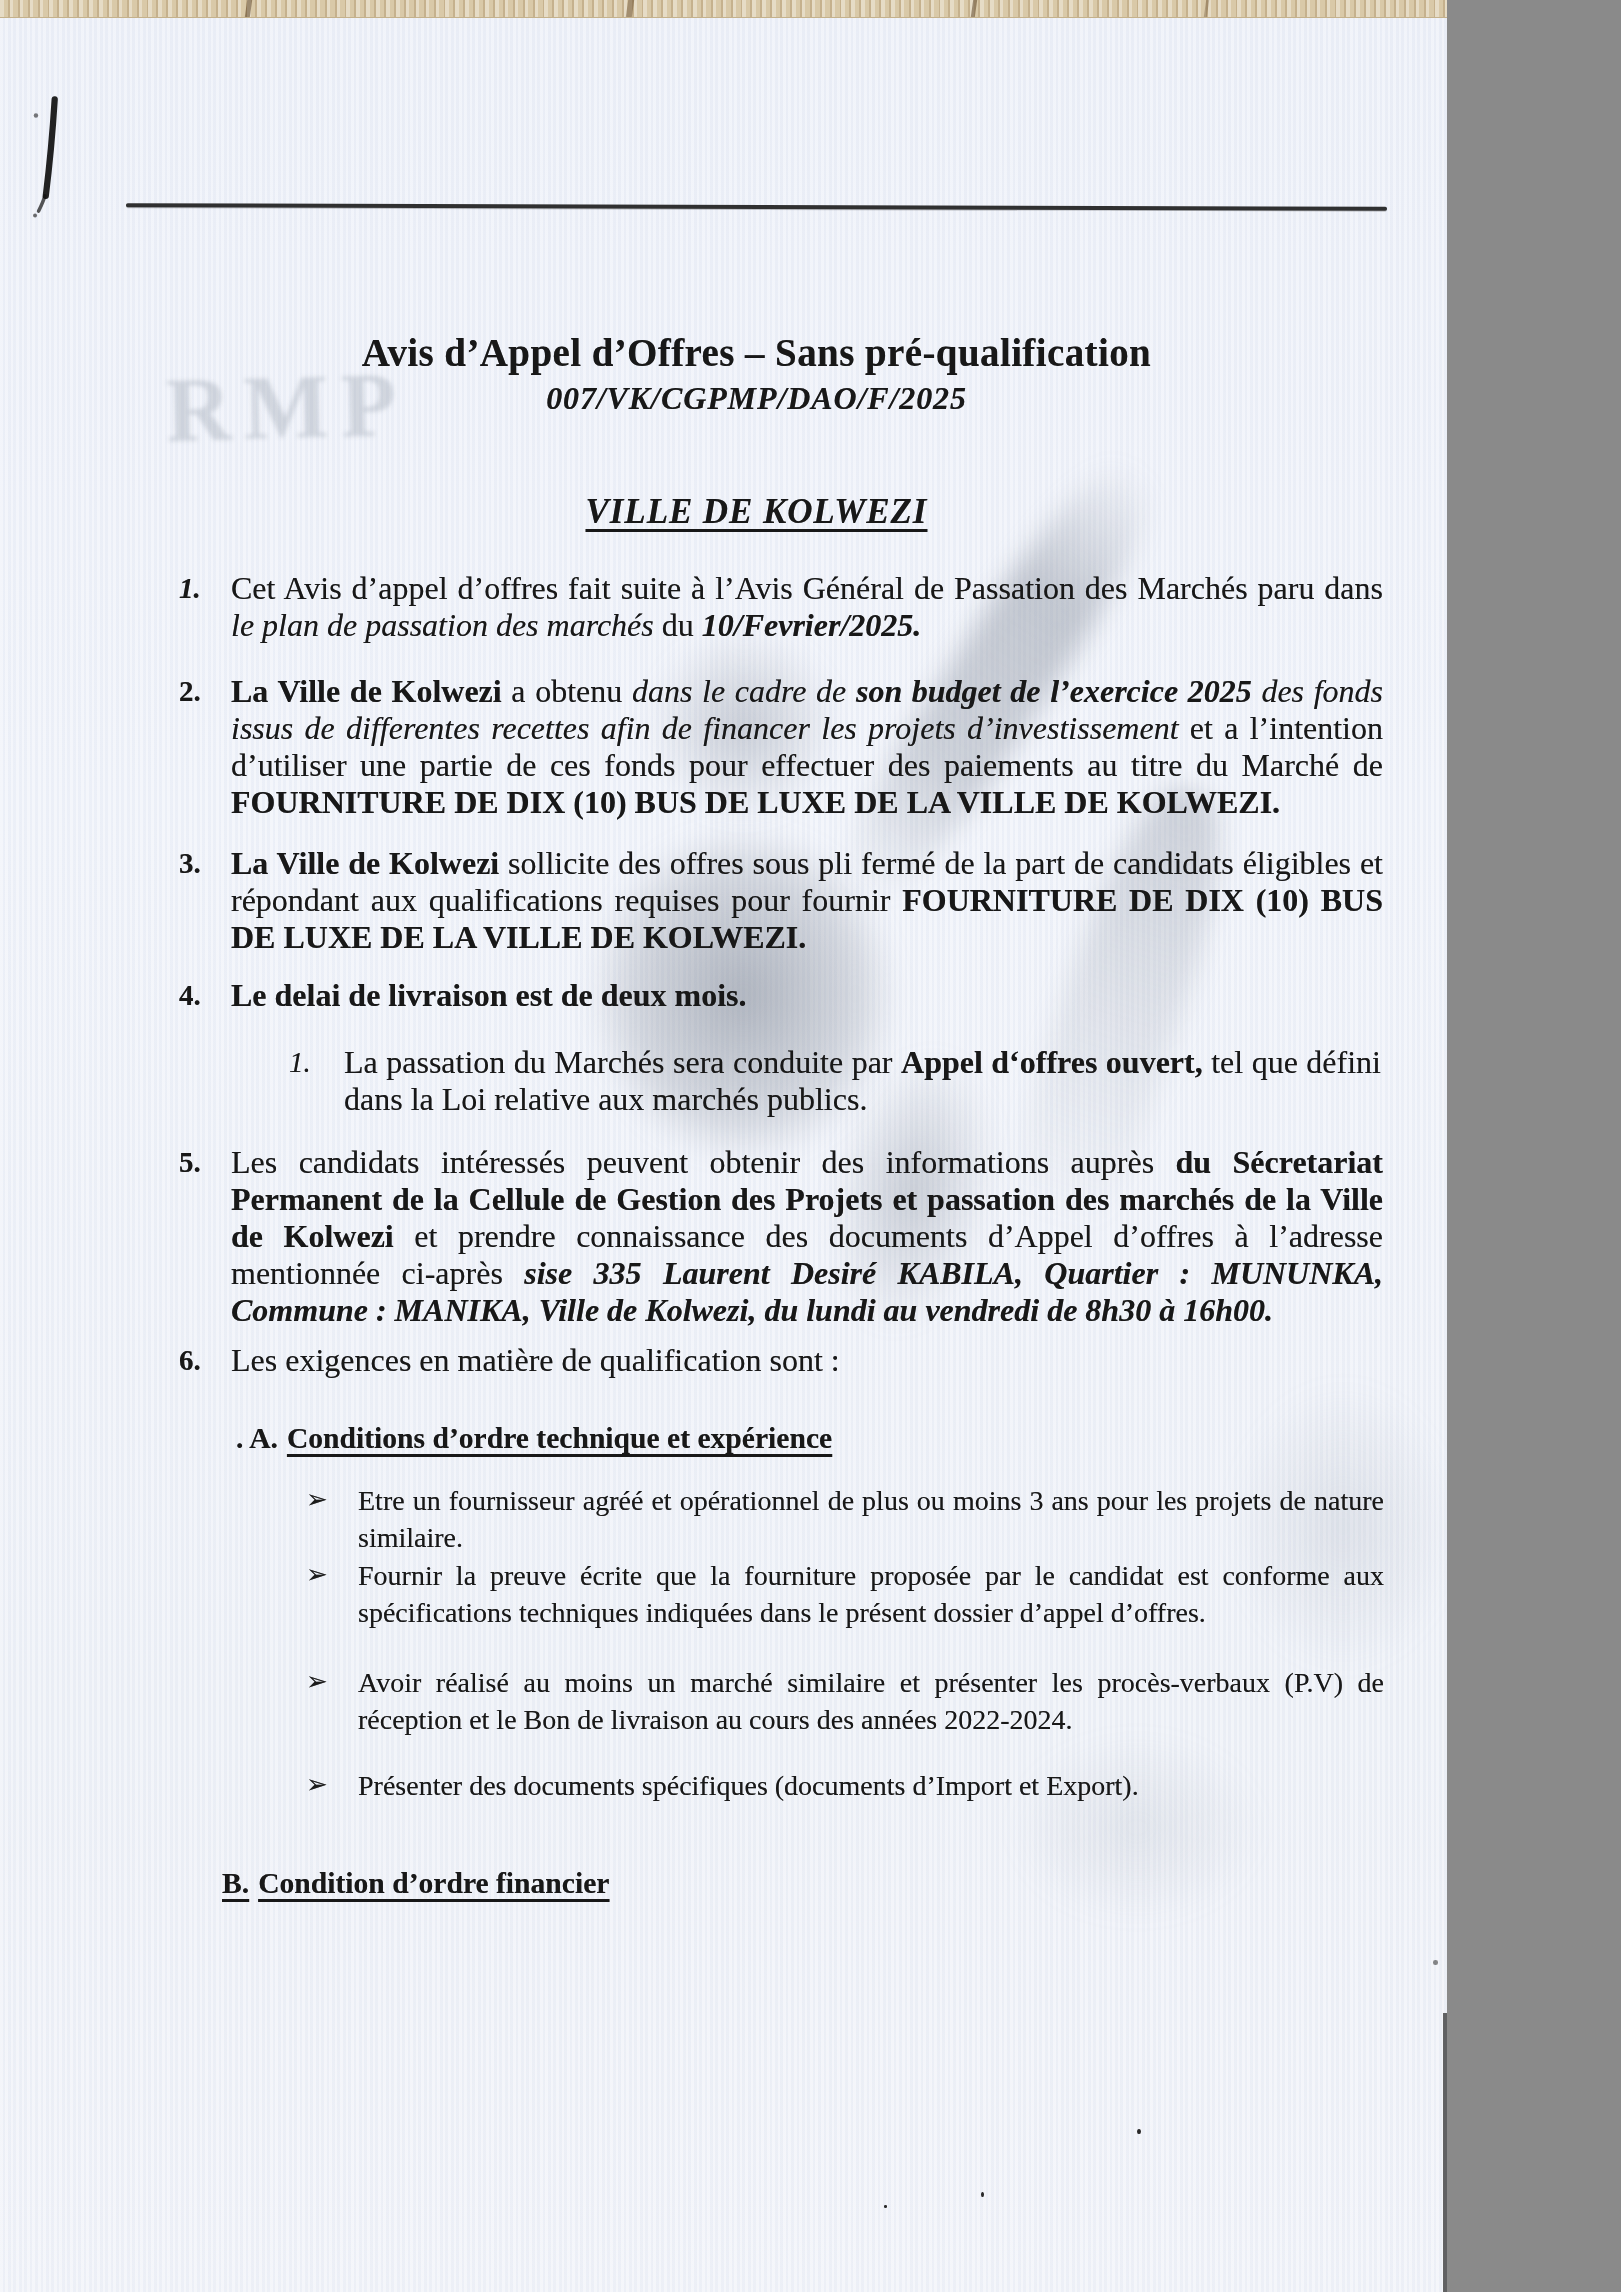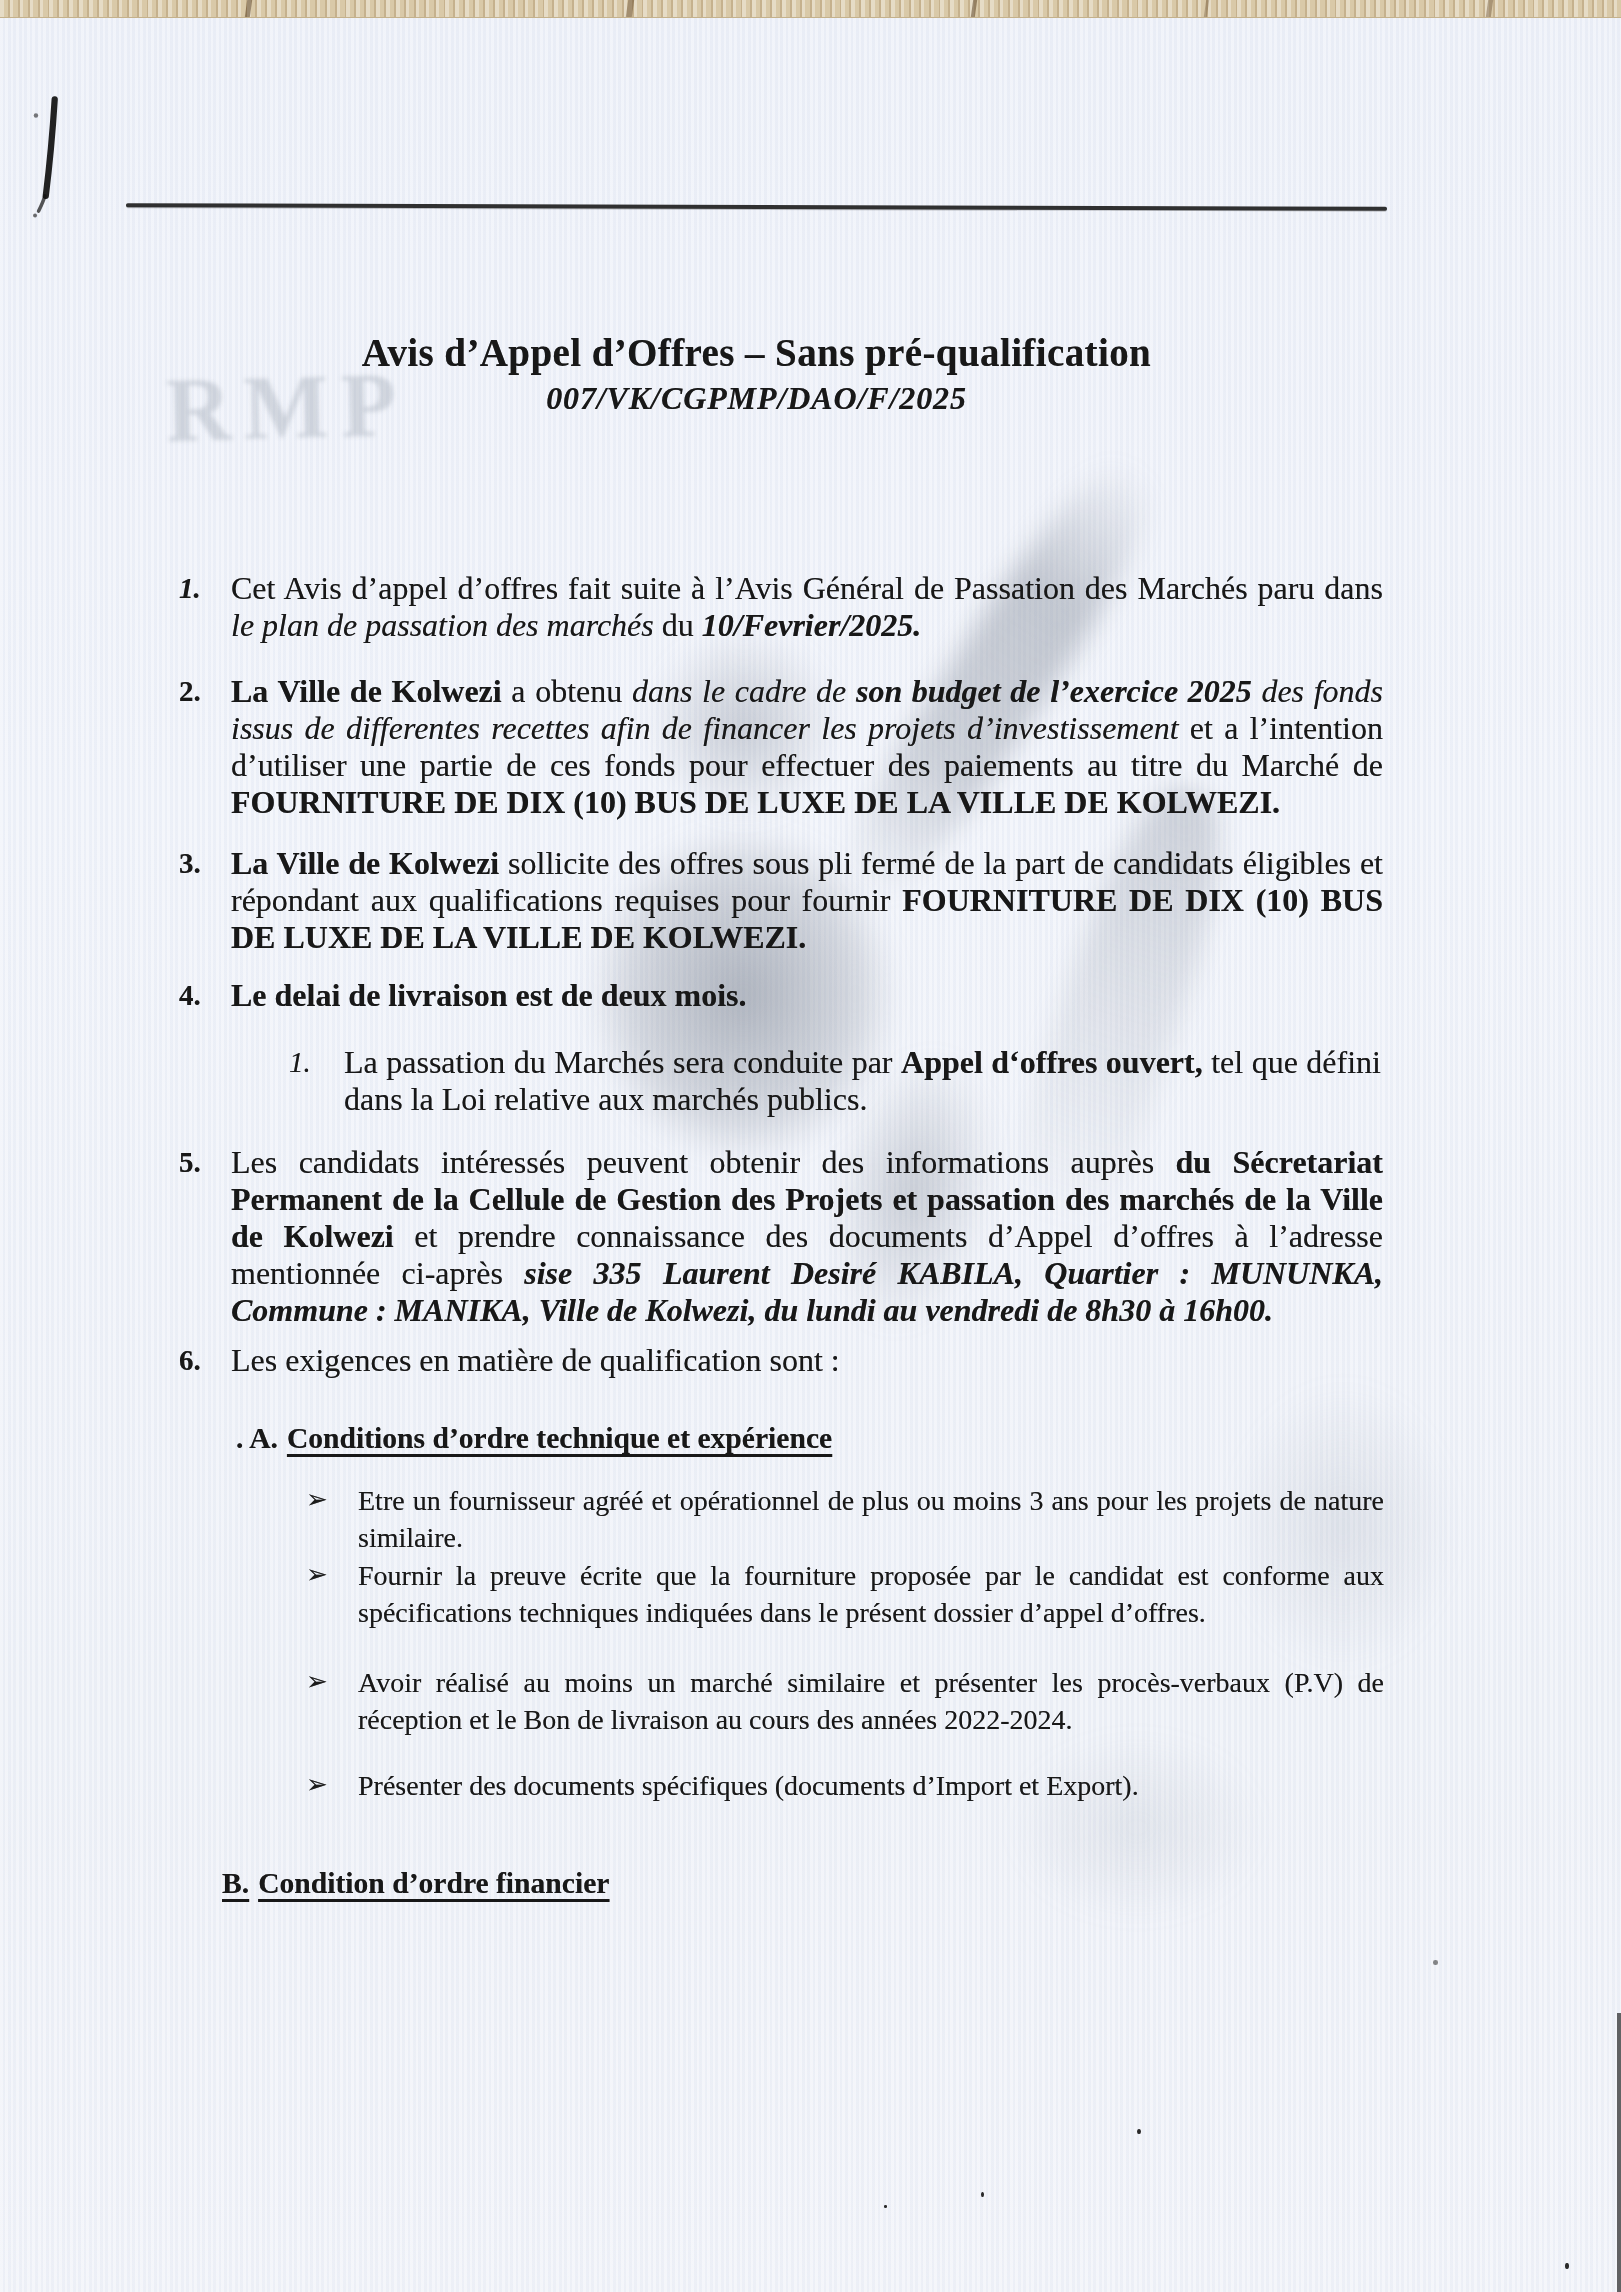--- a/index.html
+++ b/index.html
@@ -1,17 +1,17 @@
 <!DOCTYPE html>
 <html style="font-size:14.3px"><head>
 <meta charset="utf-8">
 <style>
   html,body { margin:0; padding:0; background:#8a8a8a; }
   .page {
-    position:relative; width:1621px; height:2293px; overflow:hidden;
+    position:relative; width:1447px; height:2293px; overflow:hidden;
     background:
       repeating-linear-gradient(90deg, rgba(255,255,255,0.25) 0 2.7px, rgba(205,214,230,0.12) 2.7px 5.4px),
       linear-gradient(180deg,#edf0f8 0%, #f0f3fa 35%, #eef1f7 75%, #f1f3f9 100%);
     font-family:"Liberation Serif", serif; color:#181818;
   }
   .txt { text-shadow:0 0 0.6px rgba(25,25,25,0.55); }
   .b { font-weight:bold; }
   .it { font-style:italic; }
 
   
@@ -104,20 +104,21 @@
   <div class="g g-spear"></div>
   <div class="g g-spear2"></div>
   <div class="g g-neck"></div>
   <div class="g g-cloud1"></div>
   <div class="g g-cloud2"></div>
 
   <div class="layer txt">
 
     <div class="title1">Avis d’Appel d’Offres – Sans pré-qualification</div>
     <div class="title2">007/VK/CGPMP/DAO/F/2025</div>
+    <div class="city"><span class="u">VILLE DE KOLWEZI</span></div>
 
     <div class="item" style="top:570px">
       <span class="num num-ital">1.</span>
       <div class="body"><span>Cet Avis d’appel d’offres fait suite à l’Avis Général de Passation des Marchés paru dans </span><span class="it">le plan de passation des marchés</span><span> du </span><span class="b it">10/Fevrier/2025.</span></div>
     </div>
 
     <div class="item" style="top:673px">
       <span class="num">2.</span>
       <div class="body"><span class="b">La Ville de Kolwezi</span><span> a obtenu </span><span class="it">dans le cadre de </span><span class="b it">son budget de l’exercice 2025</span><span class="it"> des fonds issus de differentes recettes afin de financer les projets d’investissement</span><span> et a l’intention d’utiliser une partie de ces fonds pour effectuer des paiements au titre du Marché de </span><span class="b">FOURNITURE DE DIX (10)  BUS DE LUXE DE LA VILLE DE KOLWEZI.</span></div>
     </div>

